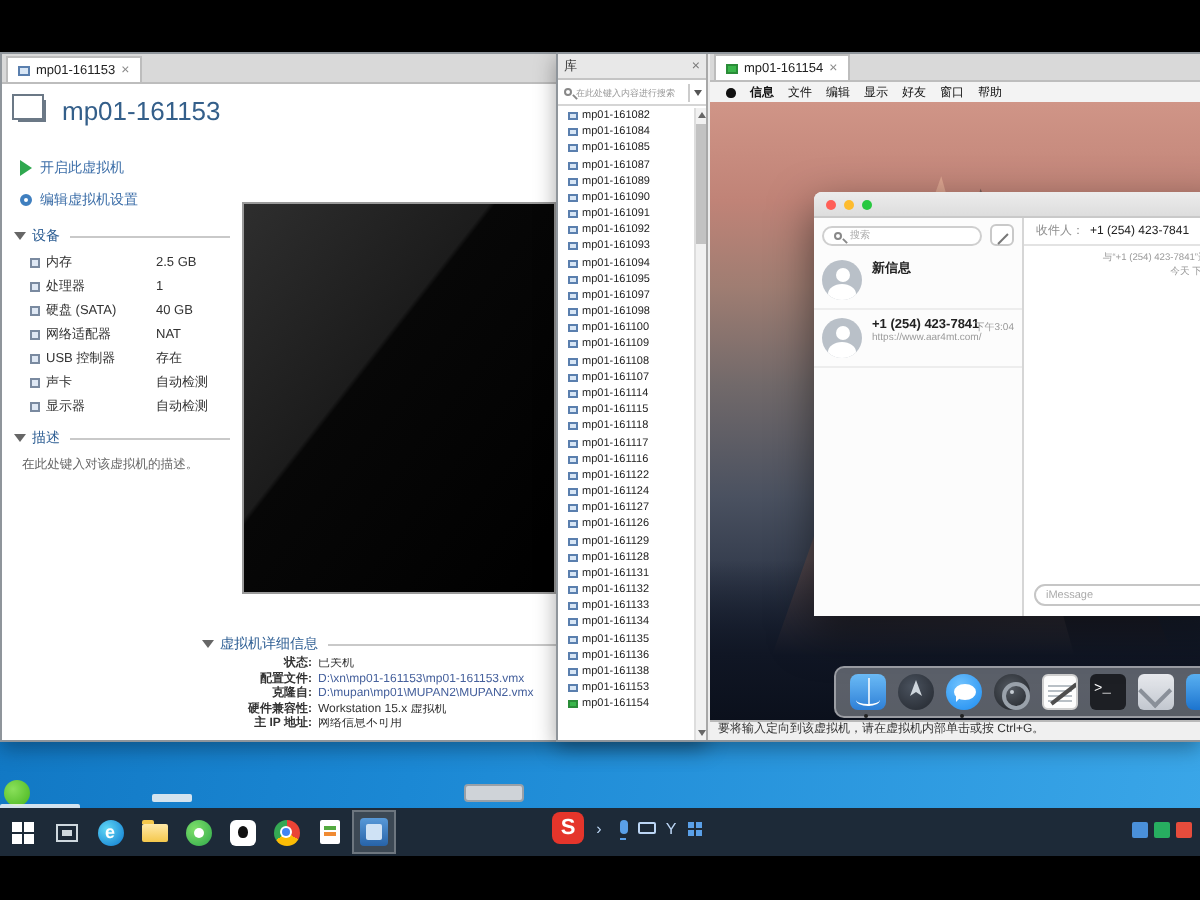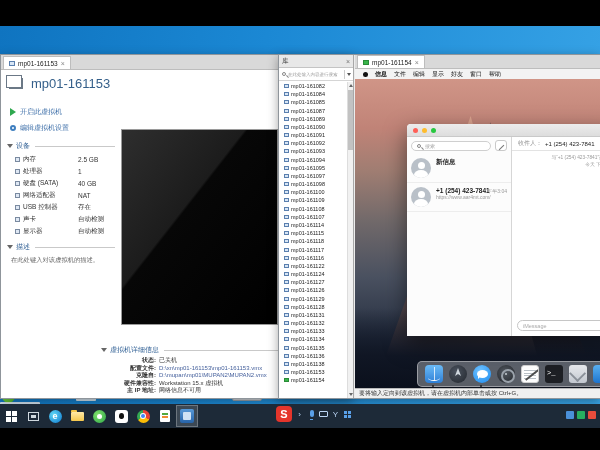--- a/index.html
+++ b/index.html
@@ -7,21 +7,21 @@
   .stage{position:relative;width:600px;height:450px;background:#000;overflow:hidden;}
   
   .desktop{position:absolute;left:0;top:26px;width:600px;height:402px;
     background:linear-gradient(100deg,#0f74c0 0%,#1b88d4 40%,#3aa6e8 100%);}
   .dt-icon1{position:absolute;left:2px;top:364px;width:13px;height:13px;border-radius:50%;
     background:radial-gradient(circle at 35% 35%,#8ae05a,#47b51e);}
   .dt-label{position:absolute;background:rgba(245,245,245,.85);border-radius:1px;height:4px;}
   .dt-sub{position:absolute;left:14px;top:382px;width:7px;height:7px;background:#d8dce2;border:1px solid #8b939c;}
   .dt-widget{position:absolute;left:232px;top:366px;width:30px;height:9px;background:#cfd3d8;border:1px solid #98a0a8;border-radius:2px;}
   
-  .win{position:absolute;background:#fff;border:1px solid #8f959b;box-shadow:0 3px 10px rgba(0,0,0,.35);margin-top:28px;}
+  .win{position:absolute;background:#fff;border:1px solid #8f959b;box-shadow:0 3px 10px rgba(0,0,0,.35);}
   .tabbar{height:15px;background:#d9d9d9;border-bottom:1px solid #bdbdbd;display:flex;align-items:flex-end;}
   .tab{background:#fff;border:1px solid #bdbdbd;border-bottom:none;height:13px;display:flex;align-items:center;
     gap:3px;padding:0 5px;font-size:6.5px;color:#222;margin-left:2px;white-space:nowrap;}
   .tab .vmico{width:6px;height:5px;border:1px solid #5a7fae;background:#d8e6f5;}
   .tab .vmico.on{background:#39b54a;border-color:#2a8c38;}
   .tab .x{color:#888;font-size:7px;line-height:7px;}
   
   .win-left{left:0;top:26px;width:353px;height:345px;}
   .lw-body{position:relative;height:328px;background:#fff;overflow:hidden;}
   .lw-title{display:flex;align-items:center;gap:8px;padding:6px 0 4px 8px;}

